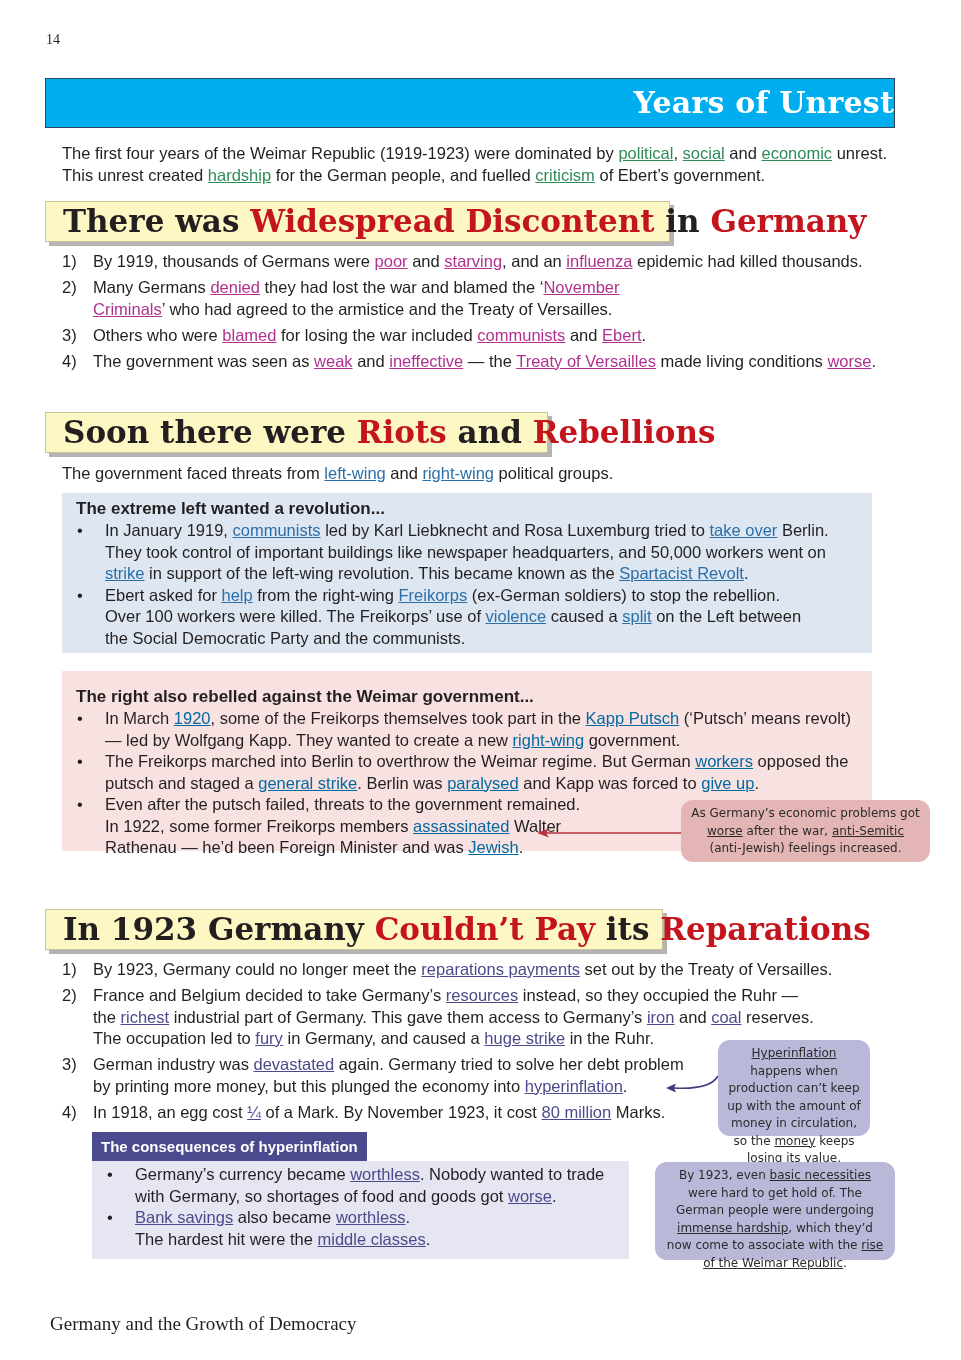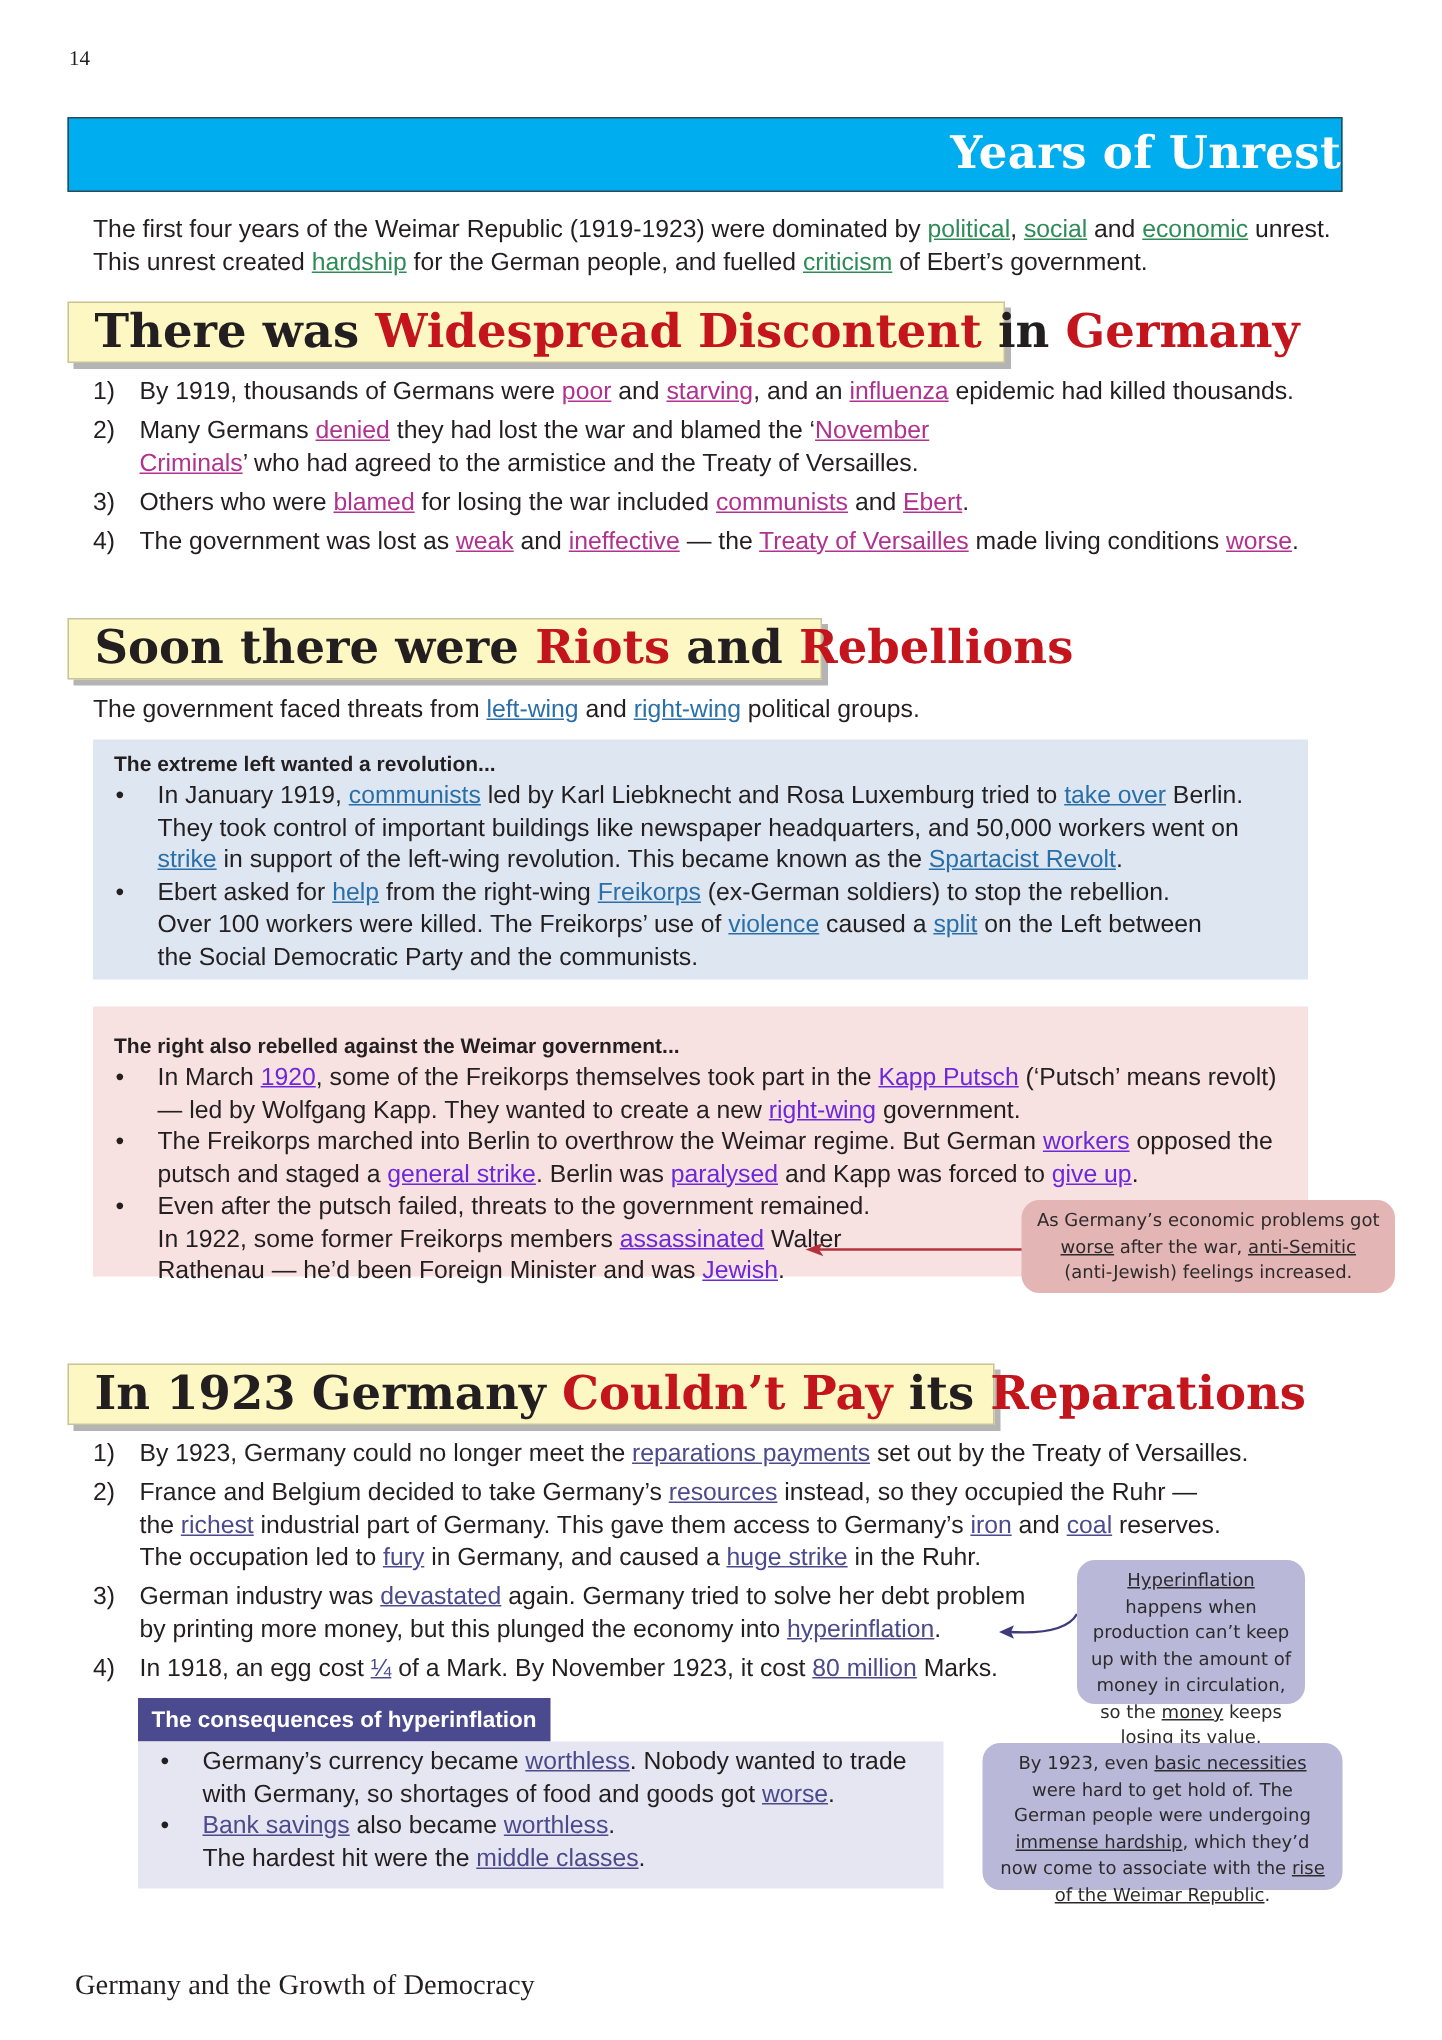--- a/index.html
+++ b/index.html
@@ -8,35 +8,35 @@
   .abs { position:absolute; }
   .pagenum { left:46px; top:32px; font-family:"Liberation Serif", serif; font-size:14px; color:#231f20; }
   .titlebar { left:45px; top:78px; width:850px; height:50px; background:#00aeef;
               border:1.5px solid #2d4a5a; box-sizing:border-box; text-align:right;padding-left:28px; }
   .titlebar span { font-family:"DejaVu Serif", serif; font-weight:bold; font-size:30px; color:#ffffff;
                    line-height:48px; letter-spacing:0.2px; }
   .intro { left:62px; top:142px; width:840px; font-size:16.5px; line-height:22px; }
   .ul-green { color:#2e8b57; text-decoration:underline; }
   .ul-mag { color:#b0318f; text-decoration:underline; }
   .ul-blue { color:#2a6fa8; text-decoration:underline; }
-  .ul-red { color:#6d28d9; text-decoration:underline;margin-top:31px; }
+  .ul-red { color:#0369a1; text-decoration:underline;margin-top:31px; }
   .ul-purple { color:#4b4a8c; text-decoration:underline; }
   .ul-dark { color:#2b2b2b; text-decoration:underline; }
   .heading { background:#fdf7c3; border:1px solid #c8c39a; box-shadow:4px 4px 0 #b4b4b4;
              box-sizing:border-box; padding:0 17px; white-space:nowrap; }
   .heading span { font-family:"DejaVu Serif", serif; font-weight:bold; font-size:31px; line-height:38px; }
   .heading .dark { color:#231f20; }
   .heading .red { color:#c4151c; }
   ol.numlist { list-style:none; margin:0; padding:0; }
   ol.numlist li { position:relative; padding-left:31px; font-size:16.5px; line-height:21.5px; margin-bottom:4.5px; }
   ol.numlist li .num { position:absolute; left:0; top:0; }
   .lefttext { font-size:16.5px; line-height:22px; }
   .bluebox { left:62px; top:493px; width:810px; height:160px; background:#dde6f1; box-sizing:border-box; padding:6px 14px; }
   .pinkbox { left:62px; top:671px; width:810px; height:180px; background:#f8e1e1; box-sizing:border-box; padding:16px 14px; }
-  .boxhead { font-weight:bold; font-size:14px; line-height:20px; margin-bottom:1px; }
+  .boxhead { font-weight:bold; font-size:17px; line-height:20px; margin-bottom:1px; }
   ul.bullets { list-style:none; margin:0; padding:0; }
   ul.bullets li { position:relative; padding-left:29px; font-size:16.5px; line-height:21.5px; }
   ul.bullets li .dot { position:absolute; left:1px; top:0; }
   .note { border-radius:12px; box-sizing:border-box; text-align:center;
           font-family:"DejaVu Sans", sans-serif; font-size:12px; line-height:17.5px; color:#2b2b2b; padding:5px 8px; }
   .note-pink { left:681px; top:800px; width:249px; height:62px; background:#e4b5b5; }
   .note-lav1 { left:718px; top:1040px; width:152px; height:96px; background:#b9b8d8; line-height:17.5px; }
   .note-lav2 { left:655px; top:1162px; width:240px; height:98px; background:#b9b8d8; }
   .hyper-tag { left:92px; top:1132px; background:#4c4a8e; color:#ffffff; font-size:15px; font-weight:bold;
                padding:0 9px; line-height:29px; height:29px; }
@@ -57,21 +57,21 @@
 </div>
 
 <div class="abs heading" style="left:45px; top:201px; width:625px; height:41px;">
   <span class="dark">There was </span><span class="red">Widespread Discontent</span><span class="dark"> in </span><span class="red">Germany</span>
 </div>
 
 <ol class="abs numlist" style="left:62px; top:251px; width:850px;">
   <li><span class="num">1)</span><span>By 1919, thousands of Germans were </span><span class="ul-mag">poor</span><span> and </span><span class="ul-mag">starving</span><span>, and an </span><span class="ul-mag">influenza</span><span> epidemic had killed thousands.</span></li>
   <li style="width:560px"><span class="num">2)</span><span>Many Germans </span><span class="ul-mag">denied</span><span> they had lost the war and blamed the ‘</span><span class="ul-mag">November Criminals</span><span>’ who had agreed to the armistice and the Treaty of Versailles.</span></li>
   <li><span class="num">3)</span><span>Others who were </span><span class="ul-mag">blamed</span><span> for losing the war included </span><span class="ul-mag">communists</span><span> and </span><span class="ul-mag">Ebert</span><span>.</span></li>
-  <li><span class="num">4)</span><span>The government was lost as </span><span class="ul-mag">weak</span><span> and </span><span class="ul-mag">ineffective</span><span> — the </span><span class="ul-mag">Treaty of Versailles</span><span> made living conditions </span><span class="ul-mag">worse</span><span>.</span></li>
+  <li><span class="num">4)</span><span>The government was seen as </span><span class="ul-mag">weak</span><span> and </span><span class="ul-mag">ineffective</span><span> — the </span><span class="ul-mag">Treaty of Versailles</span><span> made living conditions </span><span class="ul-mag">worse</span><span>.</span></li>
 </ol>
 
 <div class="abs heading" style="left:45px; top:412px; width:503px; height:41px;">
   <span class="dark">Soon there were </span><span class="red">Riots</span><span class="dark"> and </span><span class="red">Rebellions</span>
 </div>
 
 <div class="abs lefttext" style="left:62px; top:462px;">
   <span>The government faced threats from </span><span class="ul-blue">left-wing</span><span> and </span><span class="ul-blue">right-wing</span><span> political groups.</span>
 </div>
 

